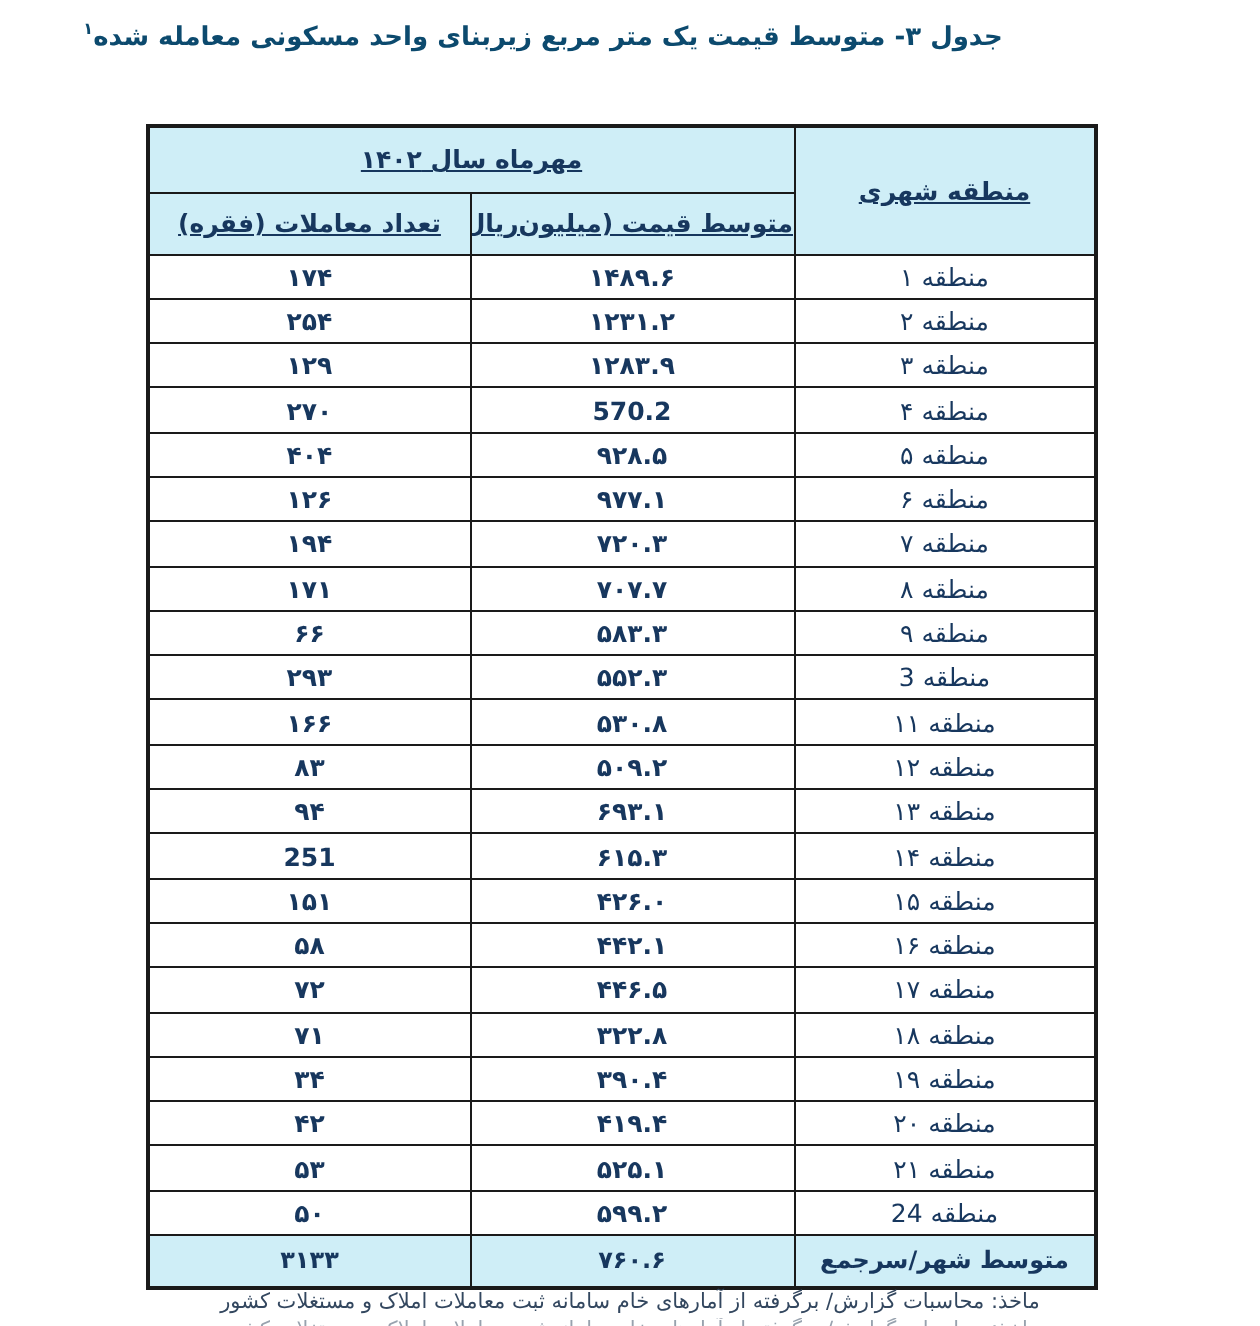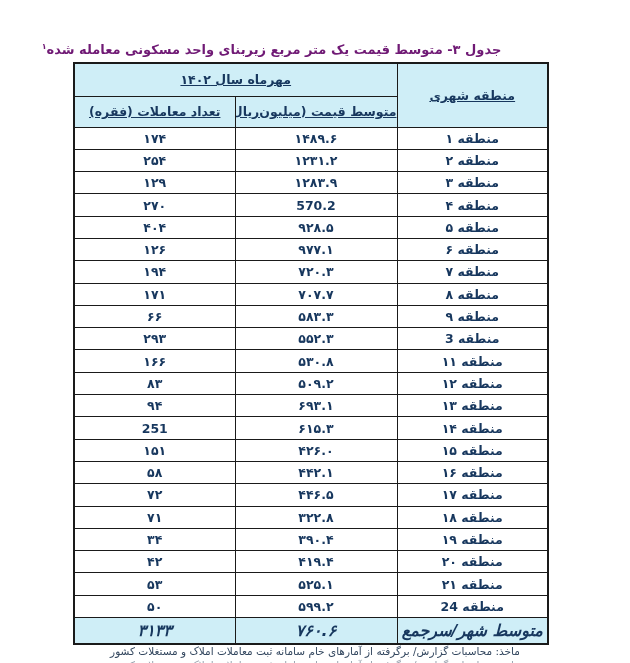--- a/index.html
+++ b/index.html
@@ -7,21 +7,21 @@
   body {
     width:630px; height:663px;
     font-family:"DejaVu Sans", sans-serif;
     position:relative; overflow:hidden;
   }
   .page { position:absolute; inset:0; direction:rtl; }
 
   .title-line {
     position:absolute; left:0; width:543px;
     text-align:center; font-weight:bold;
-    font-size:13px; color:#701a75; letter-spacing:0;margin-top:32px;
+    font-size:13px; color:#0c4a6e; letter-spacing:0;
   }
   .title-1 { top:10px; }
   .title-2 { top:39px; }
   .title-line sup { font-size:8px; }
 
   table.main {
     position:absolute; top:62px; right:81px;
     width:474px; border-collapse:collapse;
     table-layout:fixed; direction:rtl;
   }
@@ -34,23 +34,23 @@
     text-align:center; vertical-align:middle;
     color:#17375e; overflow:hidden; white-space:nowrap;
   }
   table.main { border:2px solid #1a1a1a; }
 
   tr.hdr-1 { height:33px; }
   tr.hdr-2 { height:31px; }
   tr.hdr-1 th, tr.hdr-2 th { background:#cfeef7; font-weight:bold; font-size:12.5px;text-decoration:underline; }
   tbody tr { height:22.3px; }
   tbody td { font-size:12.5px; font-weight:bold; background:#ffffff; }
-  tbody td.region { font-weight:bold; }
+  tbody td.region { font-weight:normal; }
   tr.summary { height:26px; }
-  tr.summary td { background:#cfeef7; font-weight:bold; font-size:16px;font-style:italic; }
+  tr.summary td { background:#cfeef7; font-weight:bold; font-size:12px; }
 
   .footer-note {
     position:absolute; top:645px; left:0; width:630px;
     text-align:center; font-size:10.5px; color:#33475f;
   }
   .footer-cutoff {
     position:absolute; top:659px; left:0; width:630px;
     height:4px; overflow:hidden; text-align:center;
     font-size:10.5px; line-height:12px; color:#33475f; opacity:.5;
   }

